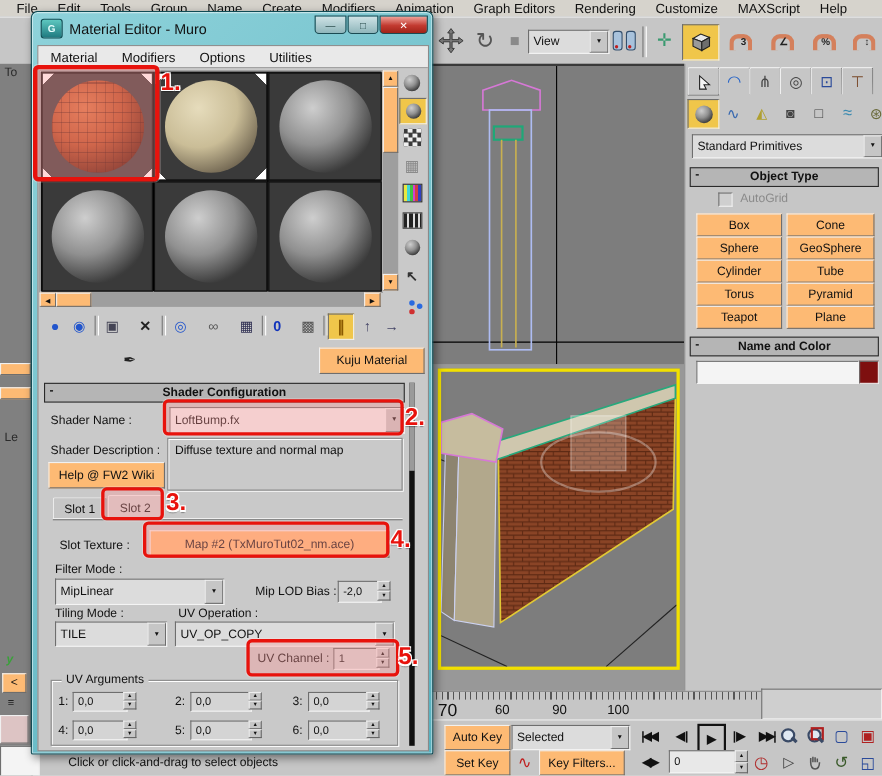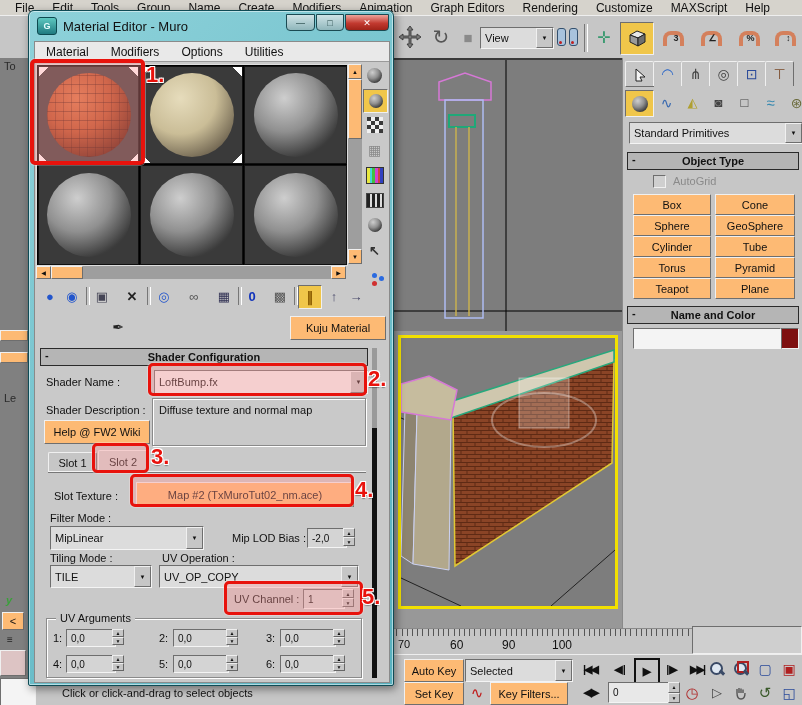--- a/index.html
+++ b/index.html
@@ -214,21 +214,21 @@
     <div class="roll-hdr" style="left:4px;top:248px;width:170px;height:16px">
       <span class="minus">-</span>
       <span>Name and Color</span>
     </div>
     <div class="abs nfield" style="left:10px;top:270px;width:142px;height:19px;background:#f4f4f4"></div>
     <div class="abs sbvl" style="left:158px;top:270px;width:16px;height:19px;background:#7e0f0f"></div>
   </div>
 
   <div class="abs" style="left:386px;top:628px;width:306px;height:26px;background:#c6c6c6;border-top:1px solid #8a8a8a;border-bottom:1px solid #8a8a8a">
     <div class="abs" style="left:0;top:0;width:306px;height:7px;background:repeating-linear-gradient(90deg,#555 0 1px,transparent 1px 5.2px)"></div>
-    <span class="abs" style="left:12px;top:9px;font-size:11px">70</span>
+    <span class="abs" style="left:12px;top:9px;font-size:16px">70</span>
     <span class="abs" style="left:64px;top:9px;font-size:12px">60</span>
     <span class="abs" style="left:116px;top:9px;font-size:12px">90</span>
     <span class="abs" style="left:166px;top:9px;font-size:12px">100</span>
   </div>
   <div class="abs sbvl" style="left:692px;top:626px;width:108px;height:26px;background:#cfcfcf"></div>
 
   <div class="abs" style="left:0;top:654px;width:802px;height:51px;background:#c6c6c6;border-top:1px solid #eee">
     <span class="abs" style="left:62px;top:32px">Click or click-and-drag to select objects</span>
 
     <div class="abs bvl btn" style="left:404px;top:4px;width:58px;height:21px">Auto Key</div>

